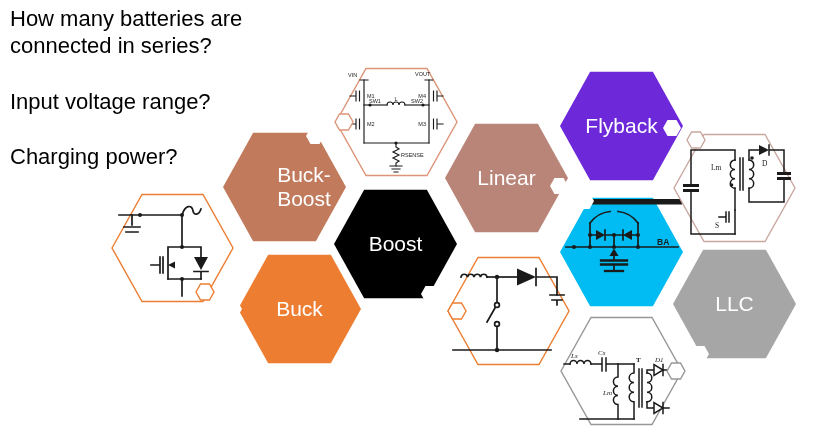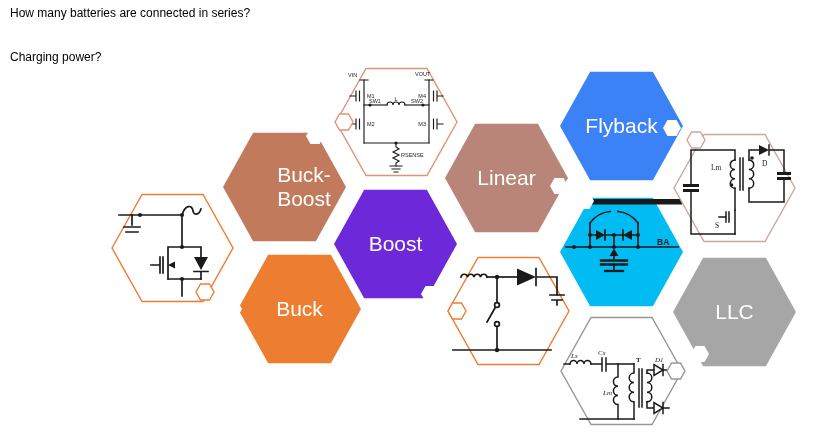--- a/index.html
+++ b/index.html
@@ -1,21 +1,21 @@
 <!DOCTYPE html>
 <html><head>
 <meta charset="utf-8">
 <style>
   html,body { margin:0; padding:0; background:#ffffff; }
   .stage { position:relative; width:823px; height:442px; background:#ffffff; overflow:hidden;
            font-family:"Liberation Sans", sans-serif; }
 
   
   .questions { position:absolute; left:10px; top:6px; width:250px; color:#000; }
-  .questions p { margin:0 0 29px 0; font-size:12px; line-height:1.22; }
+  .questions p { margin:0 0 29px 0; font-size:22px; line-height:1.22; }
 
   
   .hex { position:absolute; width:123px; height:112px; }
   .label-hex { clip-path: polygon(0% 50%, 24.5% 1.5%, 75.5% 1.5%, 100% 50%, 75.5% 98.5%, 24.5% 98.5%);
                display:flex; align-items:center; justify-content:center; }
   .hex-label { color:#fff; font-size:21px; line-height:1.15; text-align:center; }
   #hx-buckboost .hex-label { max-width:84px; }
 
   .hex-svg { position:absolute; width:123px; height:112px; overflow:visible; }
   .hex-outline { fill:#ffffff; stroke-width:1.4; }
@@ -42,45 +42,46 @@
   #hx-circuit-bb      { left:335px; top:66px;  }
   #hx-boost           { left:334px; top:188px; }
   #hx-buck            { left:238px; top:253px; }
   #hx-linear          { left:445px; top:122px; }
   #hx-circuit-boost   { left:447px; top:255px; }
   #hx-flyback         { left:560px; top:70px;  }
   #hx-battery         { left:560px; top:196px; }
   #hx-battery-svg     { left:560px; top:196px; }
   #hx-circuit-llc     { left:560px; top:315px; }
   #hx-circuit-flyback { left:673px; top:132px; }
-  #hx-llc             { left:673px; top:256px; }
+  #hx-llc             { left:673px; top:248px; }
 </style>
 </head>
 <body>
 
 <div class="stage">
 
   <div class="questions">
     <p>How many batteries are connected in series?</p>
+    <p>Input voltage range?</p>
     <p>Charging power?</p>
   </div>
 
   <div class="hex label-hex" id="hx-buckboost" style="background-color: rgb(193, 123, 92); justify-content: flex-end;">
     <span class="hex-label">Buck-Boost</span>
   </div>
-  <div class="hex label-hex" id="hx-boost" style="background-color: #6d28d9;">
+  <div class="hex label-hex" id="hx-boost" style="background-color: #000000;">
     <span class="hex-label">Boost</span>
   </div>
   <div class="hex label-hex" id="hx-buck" style="background-color: rgb(237, 125, 49);">
     <span class="hex-label">Buck</span>
   </div>
   <div class="hex label-hex" id="hx-linear" style="background-color: rgb(185, 133, 120);">
     <span class="hex-label">Linear</span>
   </div>
-  <div class="hex label-hex" id="hx-flyback" style="background-color: #3b82f6;">
+  <div class="hex label-hex" id="hx-flyback" style="background-color: #6d28d9;">
     <span class="hex-label">Flyback</span>
   </div>
   <div class="hex label-hex" id="hx-llc" style="background-color: rgb(166, 166, 166);">
     <span class="hex-label">LLC</span>
   </div>
   <div class="hex label-hex" id="hx-battery" style="background-color: rgb(0, 188, 242);"></div>
 
   <svg class="hex-svg" id="hx-battery-svg" viewBox="0 0 123 112">
     <g class="ink">
       <rect class="fill" x="28" y="3" width="94" height="5.5"></rect>

